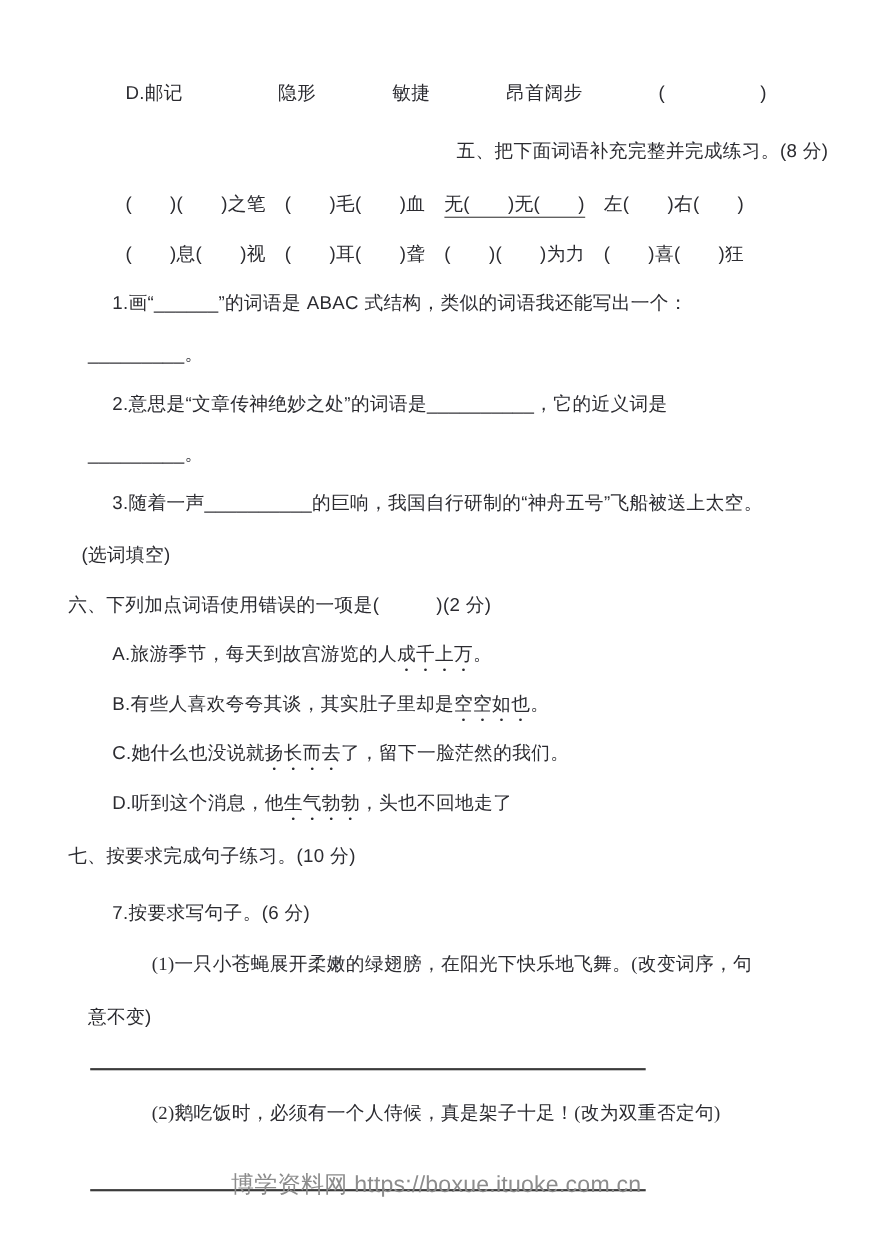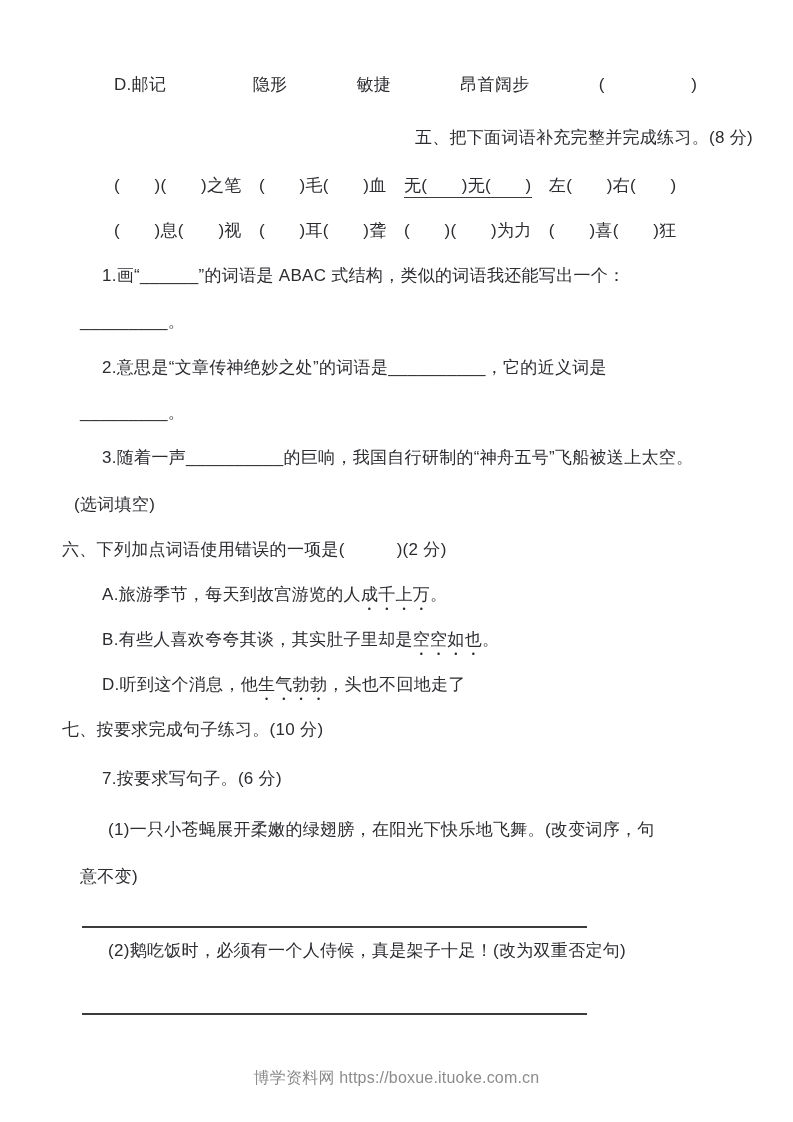--- a/index.html
+++ b/index.html
@@ -23,21 +23,21 @@
   }
   .line{
     height:45px;line-height:45px;
     white-space:pre;
     letter-spacing:0.3px;
   }
   
   .header{margin-left:0;}
   .item{margin-left:40px;}
   .row{margin-left:52px;}
-  .subitem{margin-left:46px;}
+  .subitem{margin-left:76px;font-family:Liberation Serif, serif;}
   .cont{margin-left:18px;}
   .note{margin-left:12px;}
   .rule{height:26px;line-height:26px;margin-left:20px;}
   .rule-bar{
     display:inline-block;width:505px;height:24px;
     border-bottom:2px solid var(--rule);
   }
   
   .u{border-bottom:1.5px solid var(--rule);padding-bottom:2px;}
   
@@ -55,41 +55,42 @@
   #content .line:nth-child(10){margin-top:2px;}
   #content .line:nth-child(16){margin-top:4px;}
   #content .line:nth-child(17){margin-top:6px;}
   #content .line:nth-child(18){margin-top:2px;}
   #content .line:nth-child(19){margin-top:3px;}
   #content .line:nth-child(21){margin-top:16px;}
   #content .line:nth-child(22){margin-top:23px;}
   .footer{
     position:absolute;left:0;right:0;top:1067px;
     text-align:center;line-height:22px;
-    color:var(--footer);font-size:16px;letter-spacing:0.2px;
+    color:var(--footer);font-size:21px;letter-spacing:0.2px;
   }
 </style>
 </head>
 <body>
 
 <div class="page">
   <div id="content">
       <div class="line row"><span>D.邮记　　　　　隐形　　　　敏捷　　　　昂首阔步　　　　(　　　　　)</span></div>
       <div class="line header"><span>五、把下面词语补充完整并完成练习。(8 分)</span></div>
       <div class="line row"><span>(　　)(　　)之笔　(　　)毛(　　)血　</span><span class="u">无(　　)无(　　)</span><span>　左(　　)右(　　)</span></div>
       <div class="line row"><span>(　　)息(　　)视　(　　)耳(　　)聋　(　　)(　　)为力　(　　)喜(　　)狂</span></div>
       <div class="line item"><span>1.画“______”的词语是 ABAC 式结构，类似的词语我还能写出一个：</span></div>
       <div class="line cont"><span>_________。</span></div>
       <div class="line item"><span>2.意思是“文章传神绝妙之处”的词语是__________，它的近义词是</span></div>
       <div class="line cont"><span>_________。</span></div>
       <div class="line item"><span>3.随着一声__________的巨响，我国自行研制的“神舟五号”飞船被送上太空。</span></div>
       <div class="line note"><span>(选词填空)</span></div>
       <div class="line header"><span>六、下列加点词语使用错误的一项是(　　　)(2 分)</span></div>
       <div class="line item"><span>A.旅游季节，每天到故宫游览的人</span><span class="em">成千上万</span><span>。</span></div>
       <div class="line item"><span>B.有些人喜欢夸夸其谈，其实肚子里却是</span><span class="em">空空如也</span><span>。</span></div>
+      <div class="line item"><span>C.她什么也没说就</span><span class="em">扬长而去</span><span>了，留下一脸茫然的我们。</span></div>
       <div class="line item"><span>D.听到这个消息，他</span><span class="em">生气勃勃</span><span>，头也不回地走了</span></div>
       <div class="line header"><span>七、按要求完成句子练习。(10 分)</span></div>
       <div class="line item"><span>7.按要求写句子。(6 分)</span></div>
       <div class="line subitem"><span>(1)一只小苍蝇展开柔嫩的绿翅膀，在阳光下快乐地飞舞。(改变词序，句</span></div>
       <div class="line cont"><span>意不变)</span></div>
       <div class="line rule"><span class="rule-bar"></span></div>
       <div class="line subitem"><span>(2)鹅吃饭时，必须有一个人侍候，真是架子十足！(改为双重否定句)</span></div>
       <div class="line rule"><span class="rule-bar"></span></div>
     </div>
   <div class="footer">

